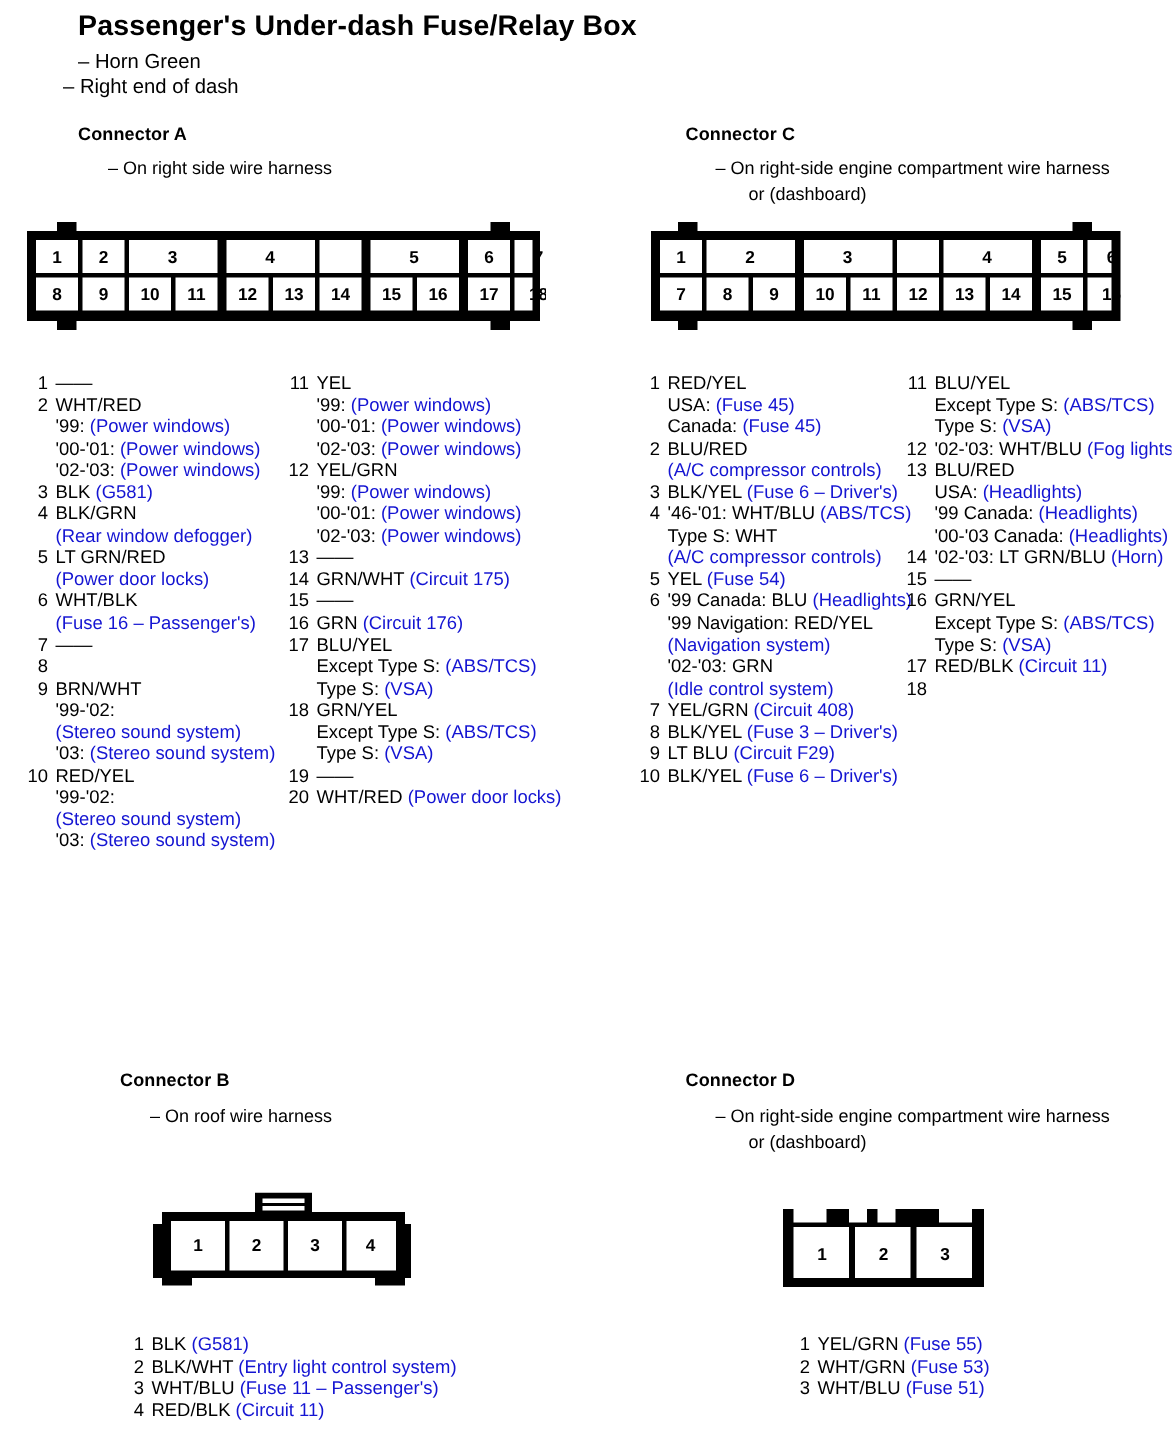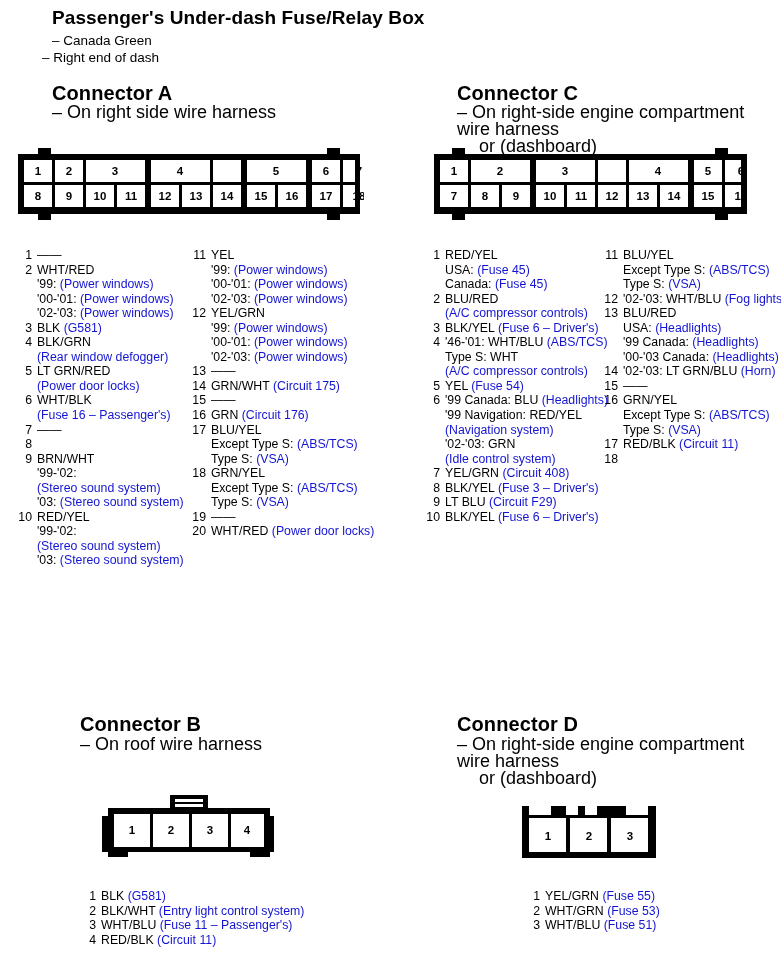--- a/index.html
+++ b/index.html
@@ -13,24 +13,24 @@
 
   
   .title{
     position:absolute;left:52px;top:7px;
     font-size:19px;font-weight:bold;letter-spacing:.1px;
   }
   .sub{
     position:absolute;font-size:13.5px;line-height:17px;white-space:pre;
   }
   .conn-head{
-    position:absolute;font-size:20px;font-weight:bold;letter-spacing:.1px;
+    position:absolute;font-size:12px;font-weight:bold;letter-spacing:.1px;
   }
   .conn-sub{
-    position:absolute;font-size:18px;line-height:17px;
+    position:absolute;font-size:12px;line-height:17px;margin-left:20px;
   }
   .conn-sub .l2{display:block;padding-left:22px;}
 
   
   .pinlist{position:absolute;font-size:12.3px;line-height:14.55px;}
   .pinrow{display:flex;align-items:flex-start;}
   .pinnum{
     width:18px;min-width:18px;text-align:right;padding-right:5px;
     white-space:nowrap;
   }
@@ -46,21 +46,21 @@
     font-size:11.5px;font-weight:bold;fill:#000;
     text-anchor:middle;dominant-baseline:middle;
   }
 </style>
 </head>
 <body>
 
 <div class="page">
 
   <div class="title">Passenger's Under-dash Fuse/Relay Box</div>
-  <div class="sub" style="left:52px;top:32px;">– Canada Green</div>
+  <div class="sub" style="left:52px;top:32px;">– Horn Green</div>
   <div class="sub" style="left:42px;top:49px;">– Right end of dash</div>
 
   <div class="conn-head" style="left:52px;top:82px;">Connector A</div>
   <div class="conn-sub" style="left:52px;top:104px;">
     <span class="ln">– On right side wire harness</span>
   </div>
 
   <div class="conn-head" style="left:457px;top:82px;">Connector C</div>
   <div class="conn-sub" style="left:457px;top:104px;">
     <span class="ln">– On right-side engine compartment wire harness</span>

